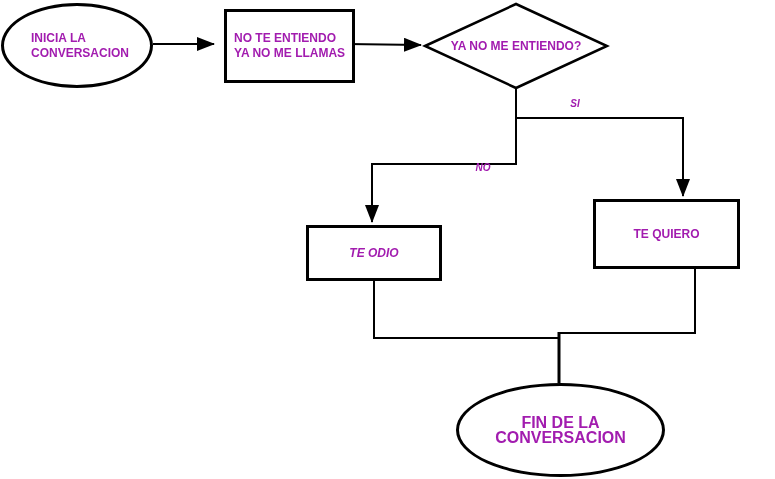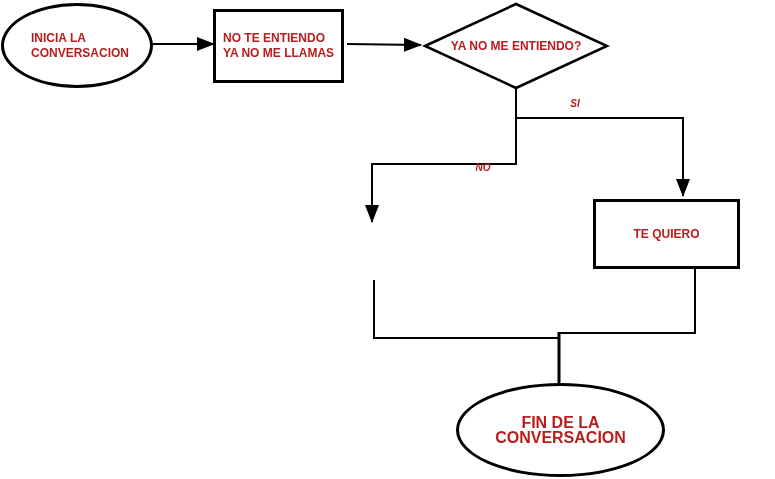--- a/index.html
+++ b/index.html
@@ -6,21 +6,21 @@
     margin: 0;
     padding: 0;
     background: #ffffff;
   }
   .canvas {
     position: relative;
     width: 775px;
     height: 479px;
     background: #ffffff;
     font-family: "Liberation Sans", sans-serif;
-    color: #b91c1c;
+    color: #a21caf;
     overflow: hidden;
   }
   .wires {
     position: absolute;
     left: 0;
     top: 0;
     width: 775px;
     height: 479px;
   }
   .node {
@@ -49,21 +49,21 @@
     top: 3px;
     width: 152px;
     height: 85px;
     justify-content: flex-start;
   }
   .node-start .label {
     text-align: left;
     padding-left: 27px;
   }
   .node-message {
-    left: 213px;
+    left: 224px;
     top: 9px;
     width: 131px;
     height: 74px;
     justify-content: flex-start;
   }
   .node-message .label {
     text-align: left;
     padding-left: 7px;
   }
   .node-decision-label {
@@ -147,20 +147,23 @@
 
   <div class="node rect node-message">
     <span class="label">NO TE ENTIENDO
 YA NO ME LLAMAS</span>
   </div>
 
   <div class="node node-decision-label">
     <span class="label">YA NO ME ENTIENDO?</span>
   </div>
 
+  <div class="node rect node-odio">
+    <span class="label">TE ODIO</span>
+  </div>
 
   <div class="node rect node-quiero">
     <span class="label">TE QUIERO</span>
   </div>
 
   <div class="node ellipse node-end">
     <span class="label">FIN DE LA CONVERSACION</span>
   </div>
 
   <div class="edge-label edge-label-si">SI</div>

